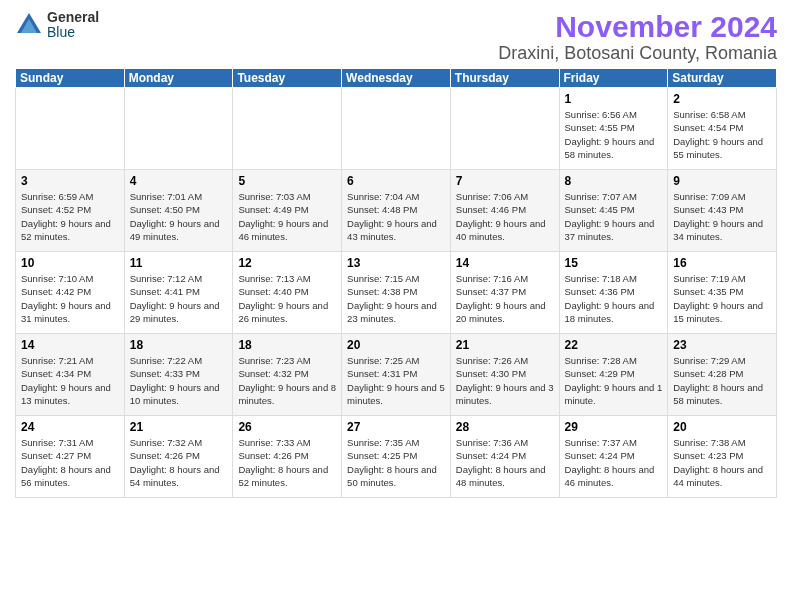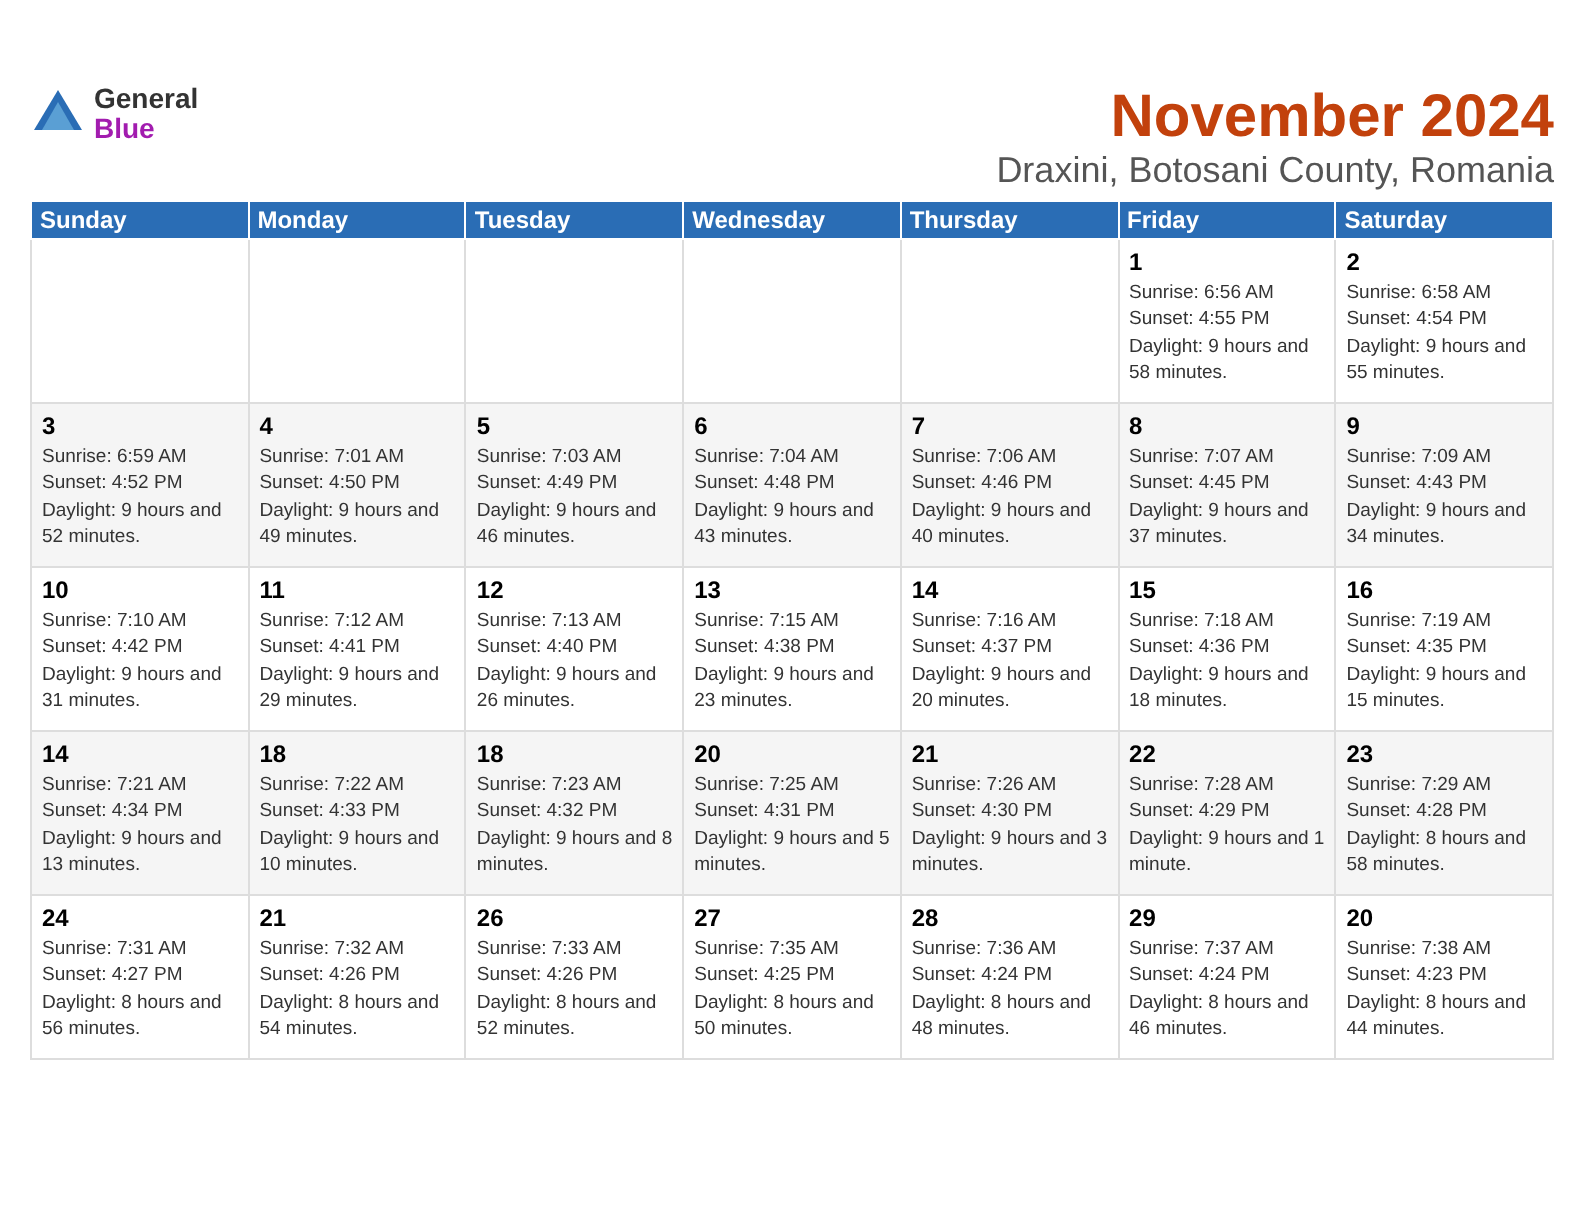--- a/index.html
+++ b/index.html
@@ -13,53 +13,52 @@
     .container {
       width: 792px;
       height: 612px;
       padding: 10px 15px;
     }
     .header-top {
       display: flex;
       justify-content: space-between;
       align-items: flex-start;
       margin-bottom: 4px;
-      margin-top: 32px;
     }
     .logo {
       display: flex;
       align-items: center;
       gap: 4px;
     }
     .logo-text {
       display: flex;
       flex-direction: column;
       line-height: 1.1;
     }
     .logo-general {
       font-size: 14px;
       font-weight: bold;
       color: #333;
     }
     .logo-blue {
       font-size: 14px;
-      font-weight: bold;
-      color: #a21caf;
+      font-weight: normal;
+      color: #0c4a6e;
     }
     .logo-icon {
       width: 28px;
       height: 28px;
     }
     .title-block {
       text-align: right;
     }
     .main-title {
       font-size: 30px;
       font-weight: bold;
-      color: #c2410c;
+      color: #8b5cf6;
       line-height: 1.1;
     }
     .subtitle {
       font-size: 18px;
       color: #555;
     }
     .calendar {
       width: 100%;
       border-collapse: collapse;
       font-size: 10.5px;

